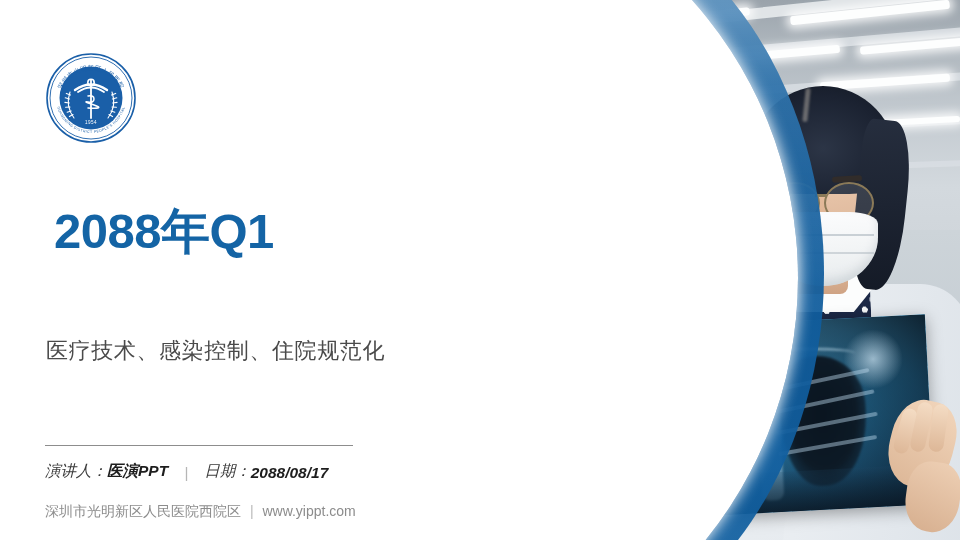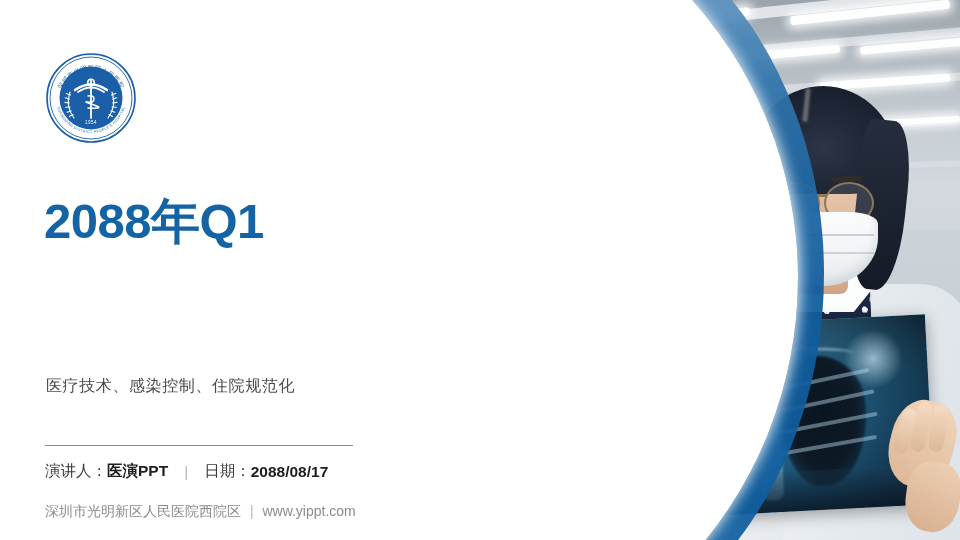--- a/index.html
+++ b/index.html
@@ -216,30 +216,30 @@
      border-radius:50%;box-shadow:6px 0 14px -4px rgba(255,255,255,.9);}
 
   
   .left{position:absolute;left:0;top:0;width:420px;height:540px;}
 
   .logo{position:absolute;left:45px;top:52px;width:92px;height:92px;}
   .logo svg{display:block;}
 
   .title-blk{position:absolute;left:44px;top:196px;width:470px;}
   .t-year{font-size:49px;line-height:1.06;font-weight:bold;color:#1464A5;letter-spacing:-0.5px;
-          white-space:nowrap;margin:0;}
+          white-space:nowrap;margin:10px;}
   .t-main{font-size:45px;line-height:1.12;font-weight:bold;color:#2b2b2b;letter-spacing:-0.5px;
           white-space:nowrap;margin:4px 0 0 0;}
-  .t-sub{position:absolute;left:46px;top:336px;font-size:16px;color:#4a4a4a;letter-spacing:.6px;
-         white-space:nowrap;margin-top:40px;}
+  .t-sub{position:absolute;left:46px;top:336px;font-size:22px;color:#4a4a4a;letter-spacing:.6px;
+         white-space:nowrap;}
 
   .rule{position:absolute;left:45px;top:445px;width:308px;height:1px;background:#8d8d8d;}
 
-  .meta{position:absolute;left:45px;top:461px;display:flex;align-items:center;
-        font-size:15.5px;color:#333;white-space:nowrap;}
+  .meta{position:absolute;left:45px;top:461px;display:flex;align-items:flex-end;
+        font-size:15.5px;color:#333;white-space:nowrap;font-style:italic;}
   .meta .lbl{color:#3a3a3a;}
   .meta .val{font-weight:bold;color:#1d1d1d;}
   .meta .sep{color:#b6b6b6;margin:0 16px;font-weight:normal;}
 
   .foot{position:absolute;left:45px;top:503px;font-size:14px;color:#8c8c8c;white-space:nowrap;}
   .foot .dot{color:#b9b9b9;margin:0 5px;}
 </style>
 </head>
 <body>
 

